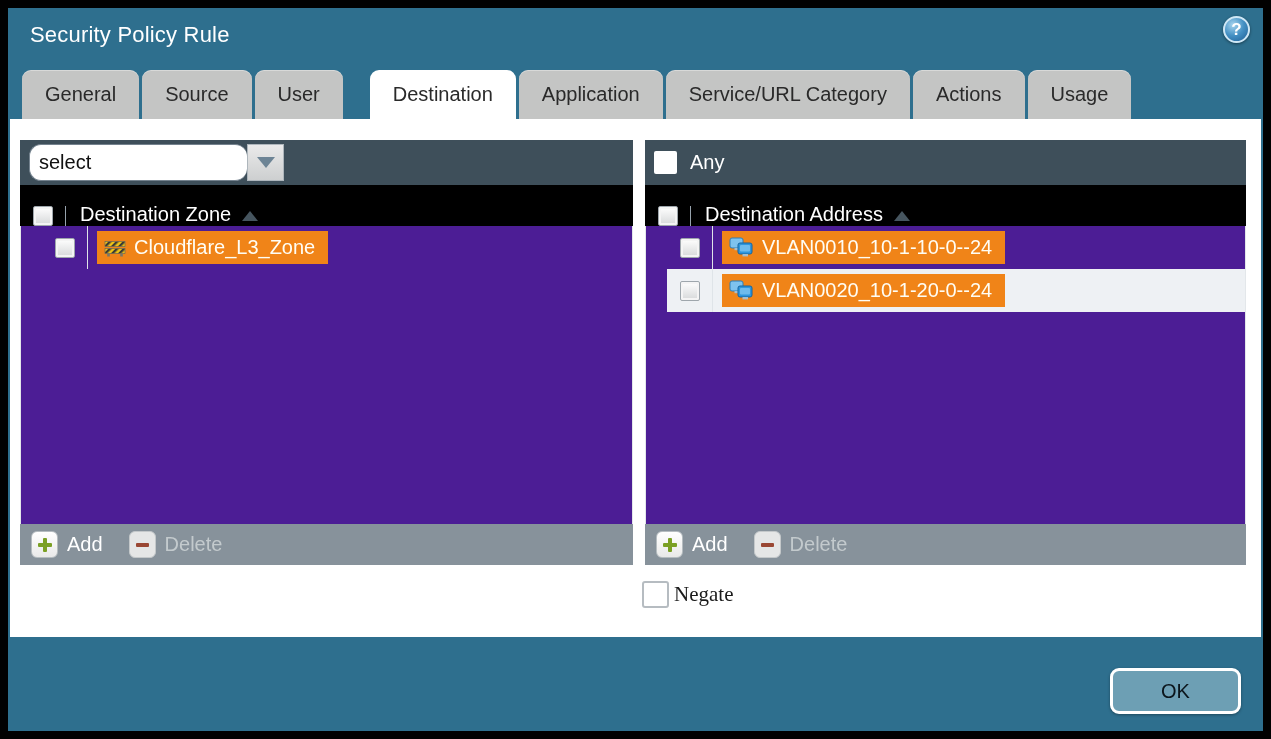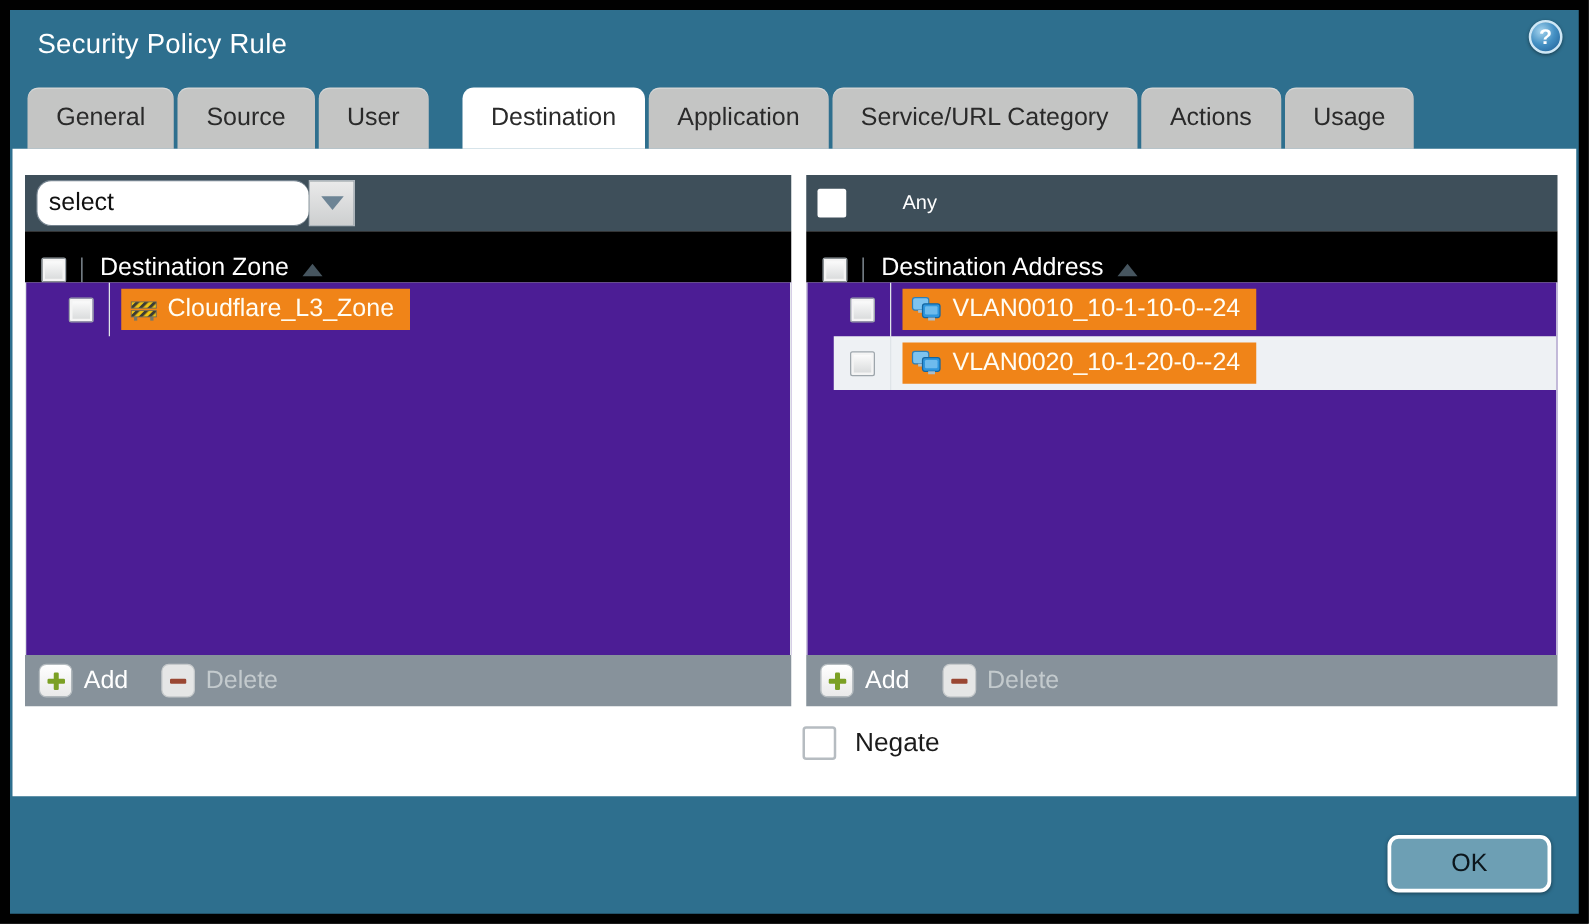--- a/index.html
+++ b/index.html
@@ -48,21 +48,21 @@
   .combo-btn{
     width:37px;height:37px;background:linear-gradient(#eaeaea,#cdcfd0);
     display:flex;align-items:center;justify-content:center;
     border:1px solid #aeb6bc;box-sizing:border-box;cursor:pointer;
   }
   .darrow{width:0;height:0;border-left:9px solid transparent;border-right:9px solid transparent;border-top:11px solid #6d8495;}
 
   .anywrap{display:flex;align-items:center;gap:13px;cursor:pointer;}
   .cb{display:inline-block;box-sizing:border-box;cursor:pointer;}
   .cb.white{width:23px;height:23px;background:#ffffff;border-radius:2px;}
-  .anylabel{color:#ffffff;font-size:16px;margin-left:32px;}
+  .anylabel{color:#ffffff;font-size:20px;}
 
   .pcolhead{height:41px;background:#000000;display:flex;align-items:flex-end;color:#ffffff;font-size:20px;flex:0 0 auto;}
   .cbcell{width:45px;display:flex;align-items:center;justify-content:center;border-right:1px solid #97a3ad;flex:0 0 auto;}
   .cb.bevel{
     width:20px;height:20px;border:1px solid #9ea6ac;border-radius:2px;
     background:linear-gradient(#ffffff,#d6d8d9);box-shadow:inset 0 0 0 2px #f4f4f4;
   }
   .collabel{display:flex;align-items:center;gap:11px;padding-left:14px;}
   .sortasc{width:0;height:0;border-left:8px solid transparent;border-right:8px solid transparent;border-bottom:10px solid #46555f;margin-top:2px;cursor:pointer;}
 
@@ -82,21 +82,21 @@
     width:27px;height:27px;border-radius:6px;border:1px solid #b5bcc0;
     background:linear-gradient(#ffffff,#e9e9e9);
     display:flex;align-items:center;justify-content:center;box-sizing:border-box;
   }
   .badge.dis{background:#e5e6e6;border-color:#c4c8ca;}
   .plus{position:relative;width:16px;height:16px;display:block;}
   .plus::before{content:"";position:absolute;left:1px;top:6px;width:14px;height:4px;background:#7ba024;border-radius:1px;}
   .plus::after{content:"";position:absolute;left:6px;top:1px;width:4px;height:14px;background:#7ba024;border-radius:1px;}
   .minus{display:block;width:13px;height:4px;background:#9a4733;border-radius:1px;}
 
-  .negate{position:absolute;left:632px;top:462px;display:flex;align-items:center;gap:15px;}
+  .negate{position:absolute;left:632px;top:462px;display:flex;align-items:center;gap:5px;font-family:Liberation Serif, serif;}
   .cb.negcb{width:27px;height:27px;background:#ffffff;border:2px solid #b6bcc1;border-radius:3px;}
   .neglabel{font-size:21px;color:#1b1b1b;}
 
   
   .btnrow{position:absolute;right:22px;bottom:17px;display:flex;gap:13px;margin-left:18px;}
   .btn{
     height:46px;border-radius:9px;border:3px solid #ffffff;
     font-size:20px;font-family:inherit;color:#0c161c;cursor:pointer;
     box-shadow:0 1px 3px rgba(0,0,0,.35);padding:0;
   }

